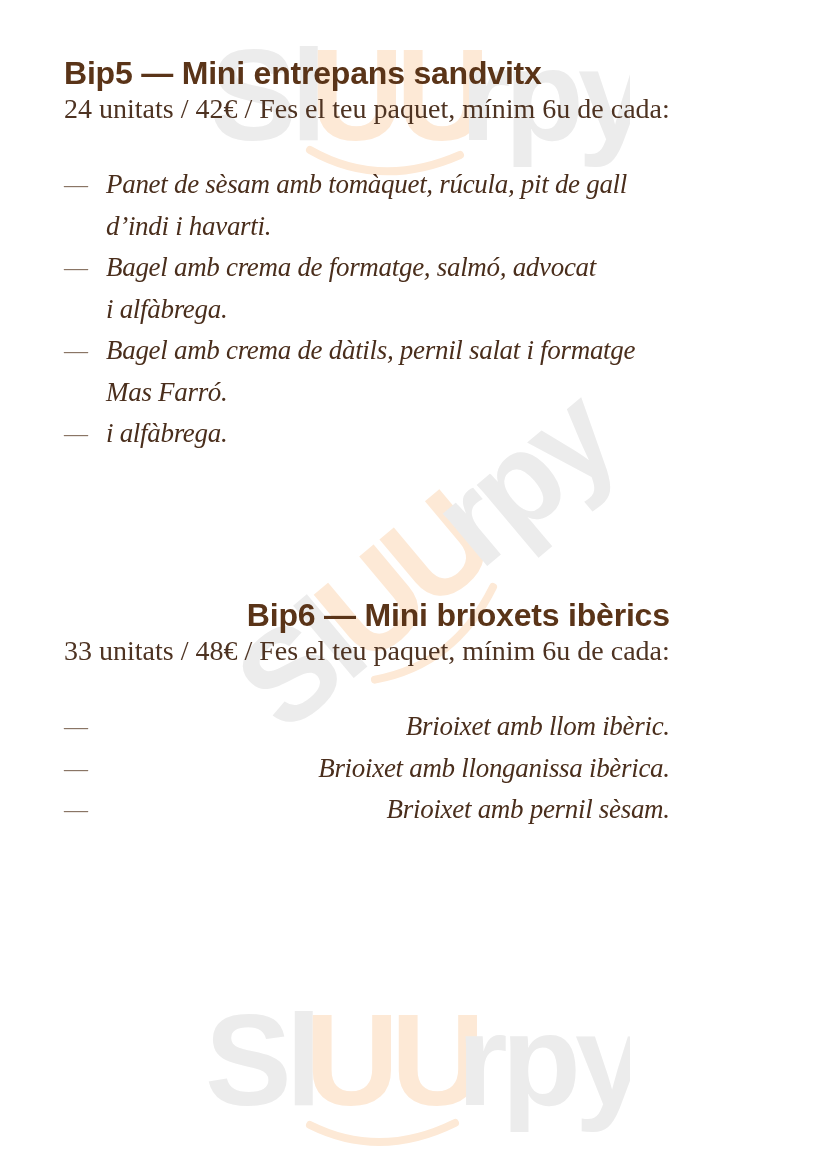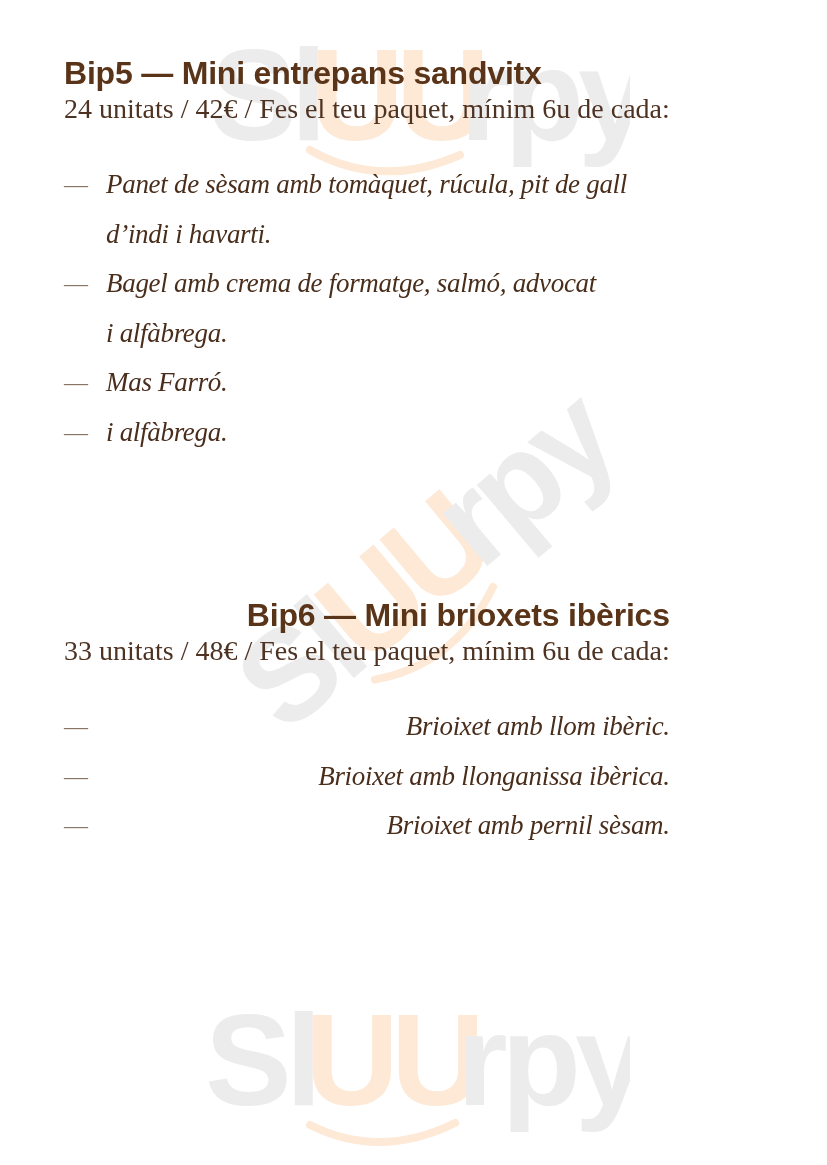--- a/index.html
+++ b/index.html
@@ -63,21 +63,20 @@
       position: absolute;
       left: 0;
       top: 0;
       font-style: normal;
       color: #8a7565;
       font-size: 24px;
     }
     .item .line {
       display: block;
       white-space: nowrap;
-      margin-top: 8px;
     }
   </style>
 </head>
 <body>
 
 <svg class="watermark" style="left:210px; top:20px;" width="420" height="170" viewBox="0 0 420 170">
   <text x="0" y="120" font-family="Liberation Sans, sans-serif" font-weight="bold" font-size="130" fill="#ececec" letter-spacing="-6">Sl</text>
   <text x="100" y="120" font-family="Liberation Sans, sans-serif" font-weight="bold" font-size="130" fill="#fde9d6" letter-spacing="-8">UU</text>
   <text x="250" y="120" font-family="Liberation Sans, sans-serif" font-weight="bold" font-size="130" fill="#ececec" letter-spacing="-6">rpy</text>
   <path d="M100 130 Q170 170 250 135" stroke="#fde9d6" stroke-width="8" fill="none" stroke-linecap="round"></path>
@@ -110,20 +109,21 @@
         <span class="line">Panet de sèsam amb tomàquet, rúcula, pit de gall</span>
         <span class="line">d’indi i havarti.</span>
       </li>
       <li class="item">
         <span class="dash">—</span>
         <span class="line">Bagel amb crema de formatge, salmó, advocat</span>
         <span class="line">i alfàbrega.</span>
       </li>
       <li class="item">
         <span class="dash">—</span>
+        <span class="line">Bagel amb crema de dàtils, pernil salat i formatge</span>
         <span class="line">Mas Farró.</span>
       </li>
       <li class="item">
         <span class="dash">—</span>
         <span class="line">i alfàbrega.</span>
       </li>
     </ul>
   </div>
 
   <div class="section" style="top:598px;text-align:right;">

